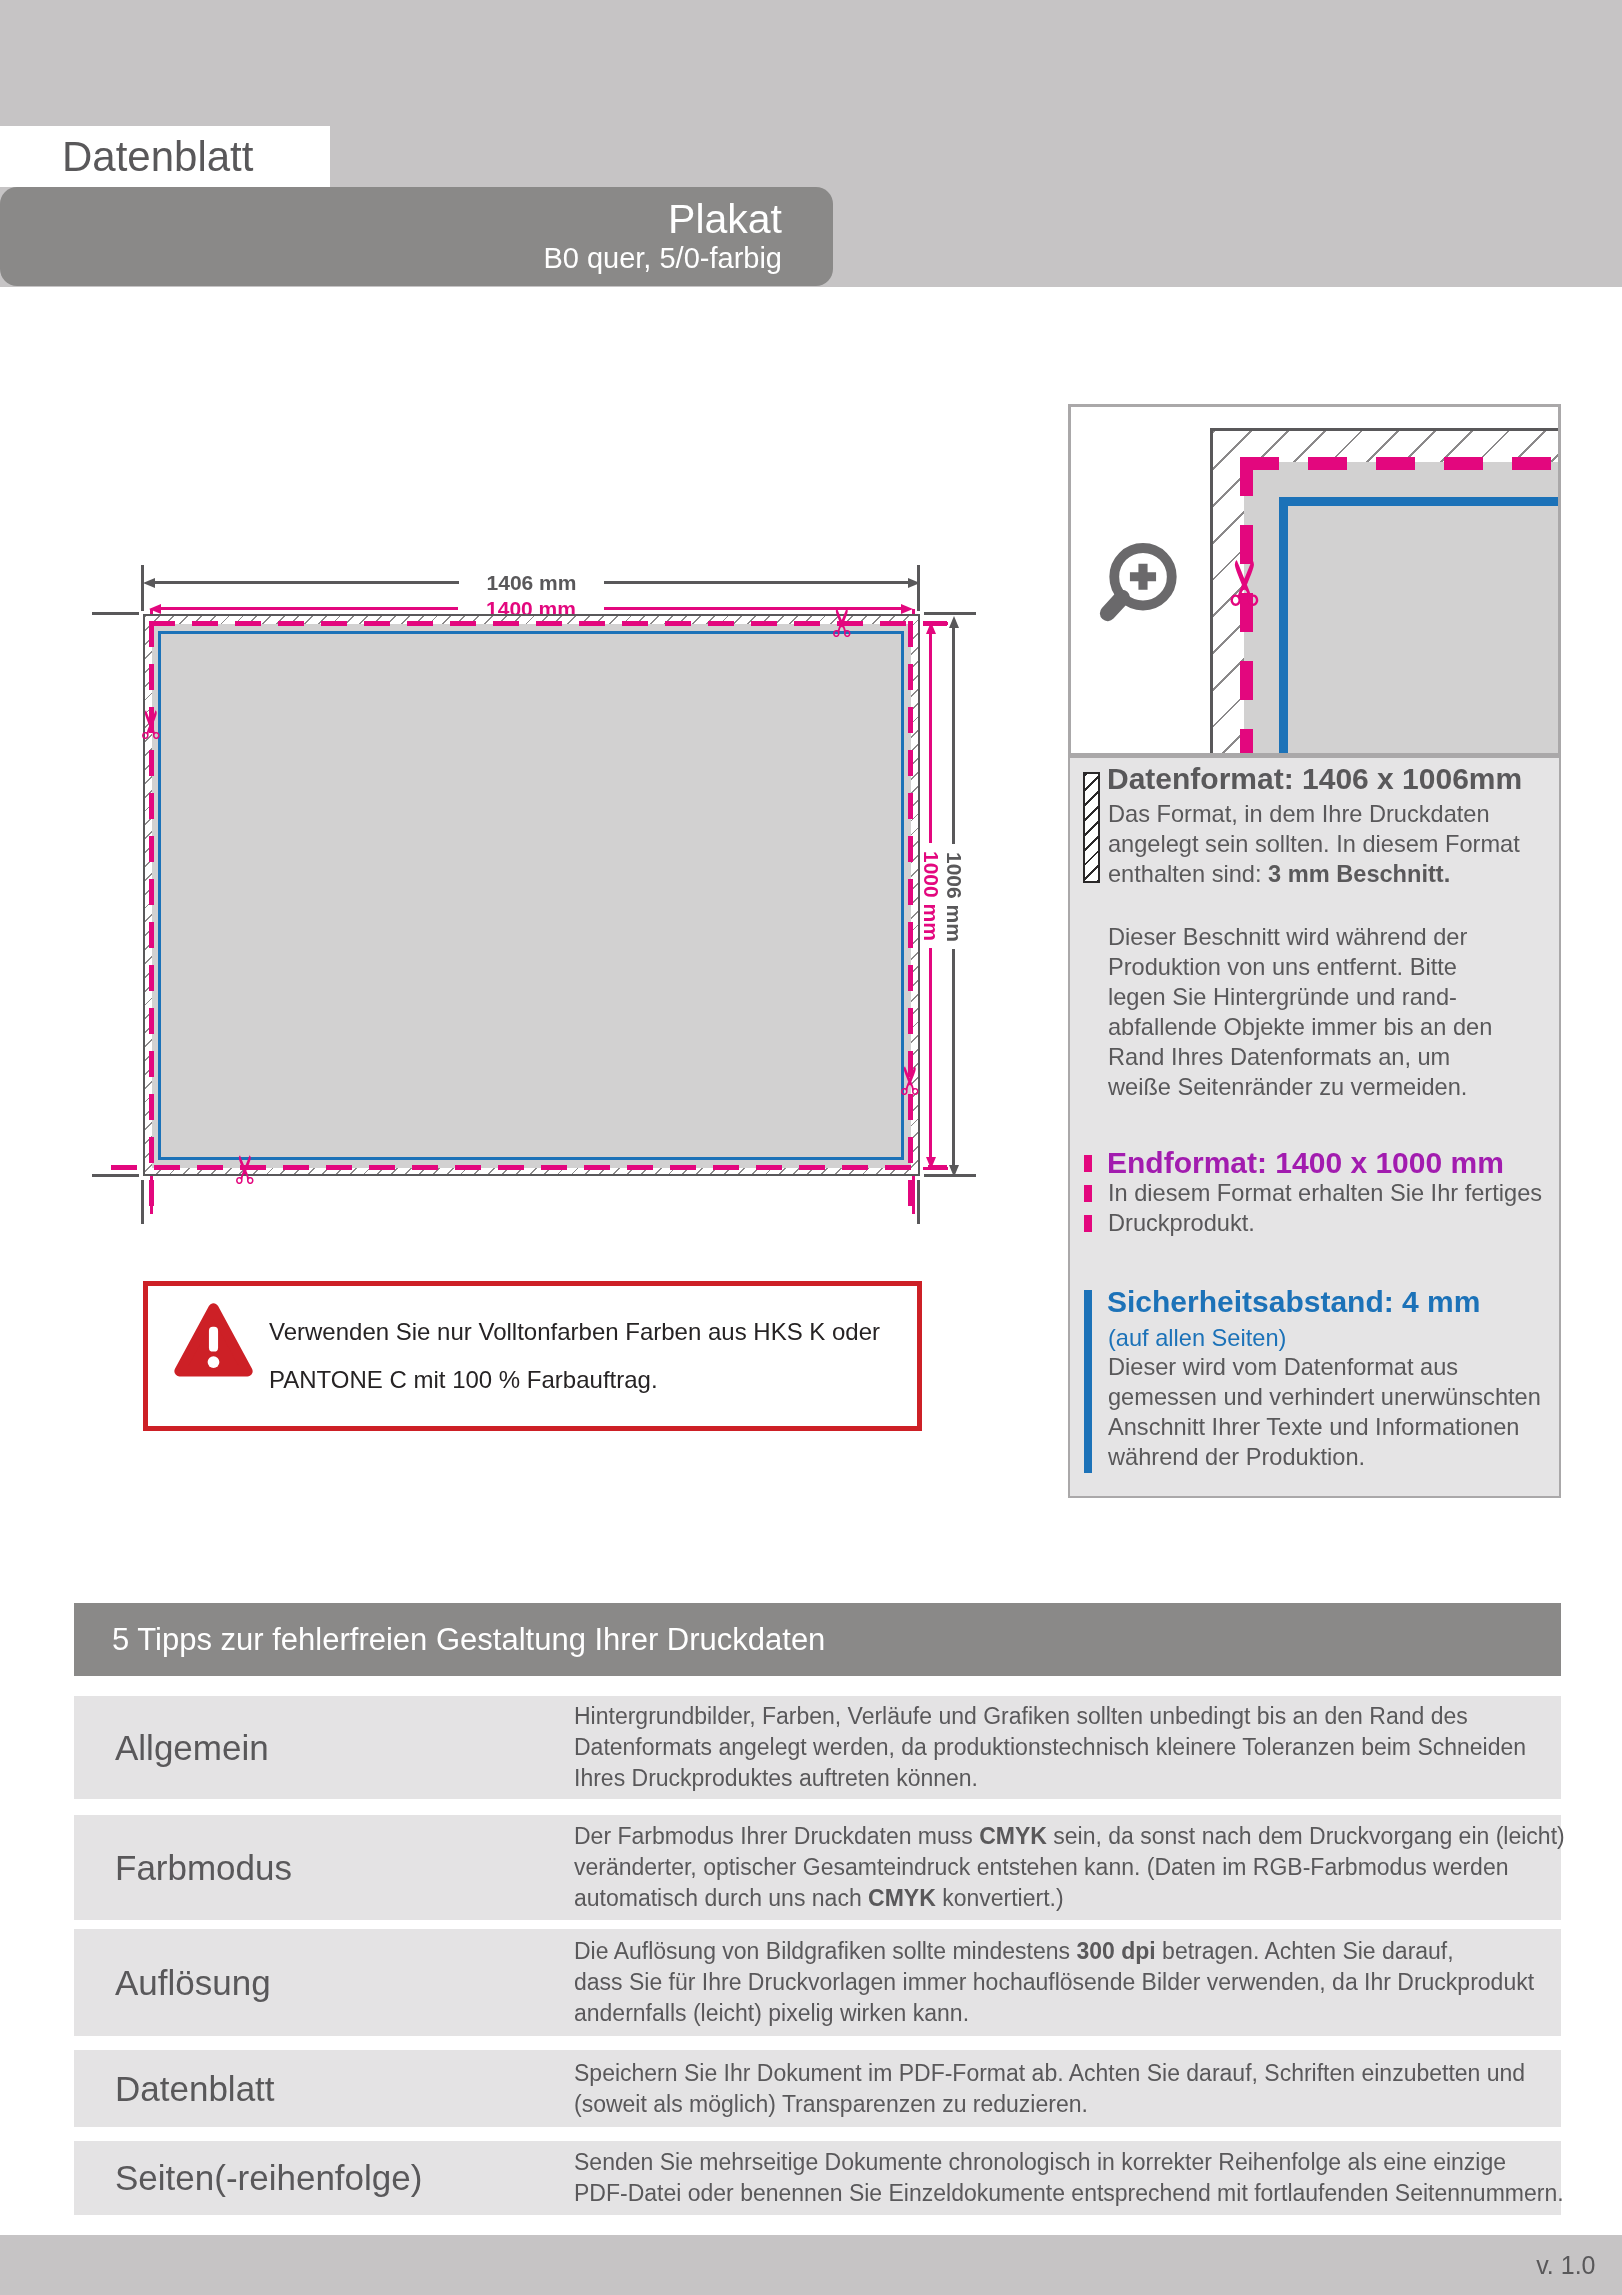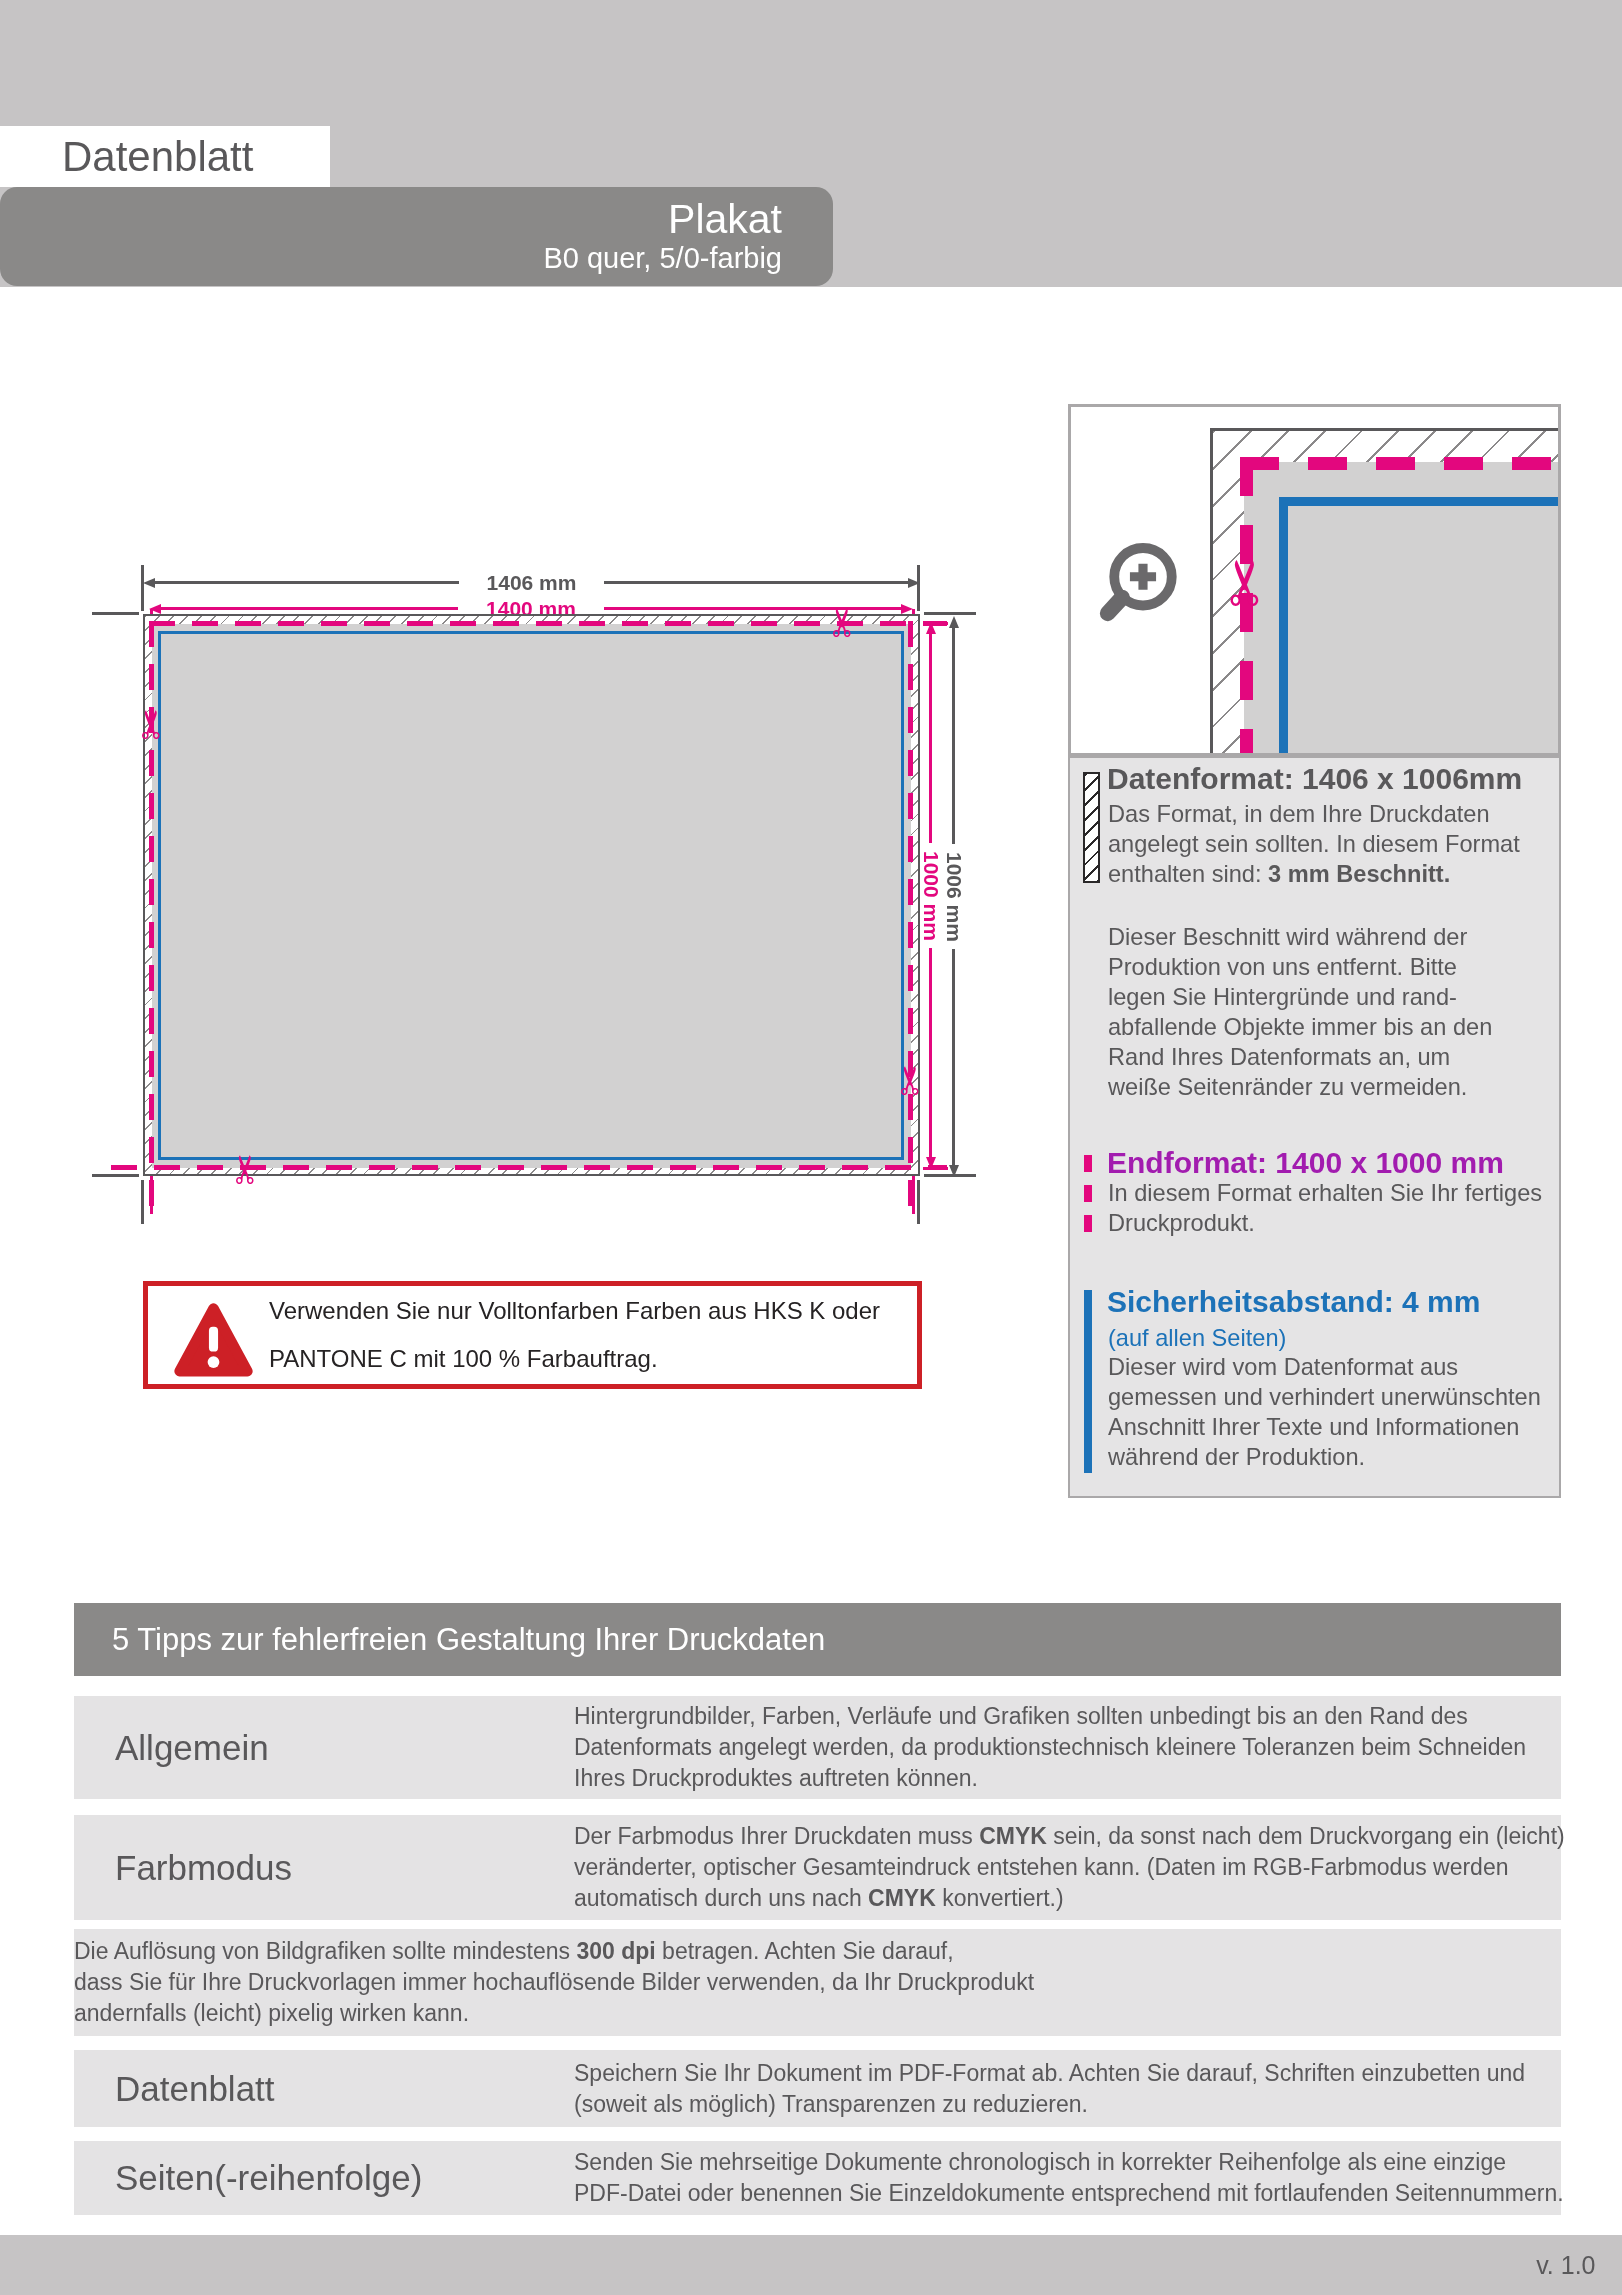--- a/index.html
+++ b/index.html
@@ -61,21 +61,21 @@
   .info-panel{left:1068px;top:756px;width:493px;height:742px;background:#e5e4e5;border:2.6px solid #aaa8a9;}
   .info-panel .h{position:absolute;left:37px;font-weight:700;font-size:30px;white-space:pre;line-height:1.15;}
   .info-panel .p{position:absolute;left:38px;font-size:23.6px;line-height:30px;white-space:pre;color:#59585a;}
   .swatch-hatch{left:13px;top:14.4px;width:17px;height:111px;border:2px solid #2a2829;
     background-color:#fff;background-image:repeating-linear-gradient(135deg,#2a2829 0 2px,transparent 2px 10.5px);}
   .swatch-dash{left:14.4px;top:397px;width:7.9px;height:77px;
     background-image:repeating-linear-gradient(180deg,#e3077e 0 17px,transparent 17px 30px);}
   .swatch-bar{left:14.4px;top:532px;width:7.9px;height:183px;background:#1c72b8;}
 
   
-  .warning-box{left:143px;top:1281px;width:779px;height:108px;background:#fff;border:5.9px solid #cd2026;
+  .warning-box{left:143px;top:1281px;width:779px;height:150px;background:#fff;border:5.9px solid #cd2026;
     display:flex;align-items:center;}
   .warning-text{position:absolute;left:121px;top:0;bottom:0;display:flex;align-items:center;
     font-size:24px;line-height:48px;color:#262324;white-space:pre;}
 
   
   .tips-header{left:74px;top:1603px;width:1487px;height:73px;background:#8a8988;
     display:flex;align-items:center;padding-left:38px;}
   .tips-header span{color:#fff;font-size:31px;}
   .tip-row{left:74px;width:1487px;background:#e4e3e4;display:flex;align-items:center;}
   .tip-label{width:459px;padding-left:41px;font-size:35px;color:#59585a;flex-shrink:0;}
@@ -228,20 +228,21 @@
 Datenformats angelegt werden, da produktionstechnisch kleinere Toleranzen beim Schneiden
 Ihres Druckproduktes auftreten können.</span></div>
 </div>
 <div class="abs tip-row" style="top:1815px;height:105px;">
   <div class="tip-label">Farbmodus</div>
   <div class="tip-body"><span>Der Farbmodus Ihrer Druckdaten muss </span><span style="font-weight: 700;">CMYK</span><span> sein, da sonst nach dem Druckvorgang ein (leicht)
 veränderter, optischer Gesamteindruck entstehen kann. (Daten im RGB-Farbmodus werden
 automatisch durch uns nach </span><span style="font-weight: 700;">CMYK</span><span> konvertiert.)</span></div>
 </div>
 <div class="abs tip-row" style="top:1929px;height:107px;">
+  <div class="tip-label">Auflösung</div>
   <div class="tip-body"><span>Die Auflösung von Bildgrafiken sollte mindestens </span><span style="font-weight: 700;">300 dpi</span><span> betragen. Achten Sie darauf,
 dass Sie für Ihre Druckvorlagen immer hochauflösende Bilder verwenden, da Ihr Druckprodukt
 andernfalls (leicht) pixelig wirken kann.</span></div>
 </div>
 <div class="abs tip-row" style="top:2050px;height:77px;">
   <div class="tip-label">Datenblatt</div>
   <div class="tip-body"><span>Speichern Sie Ihr Dokument im PDF-Format ab. Achten Sie darauf, Schriften einzubetten und
 (soweit als möglich) Transparenzen zu reduzieren.</span></div>
 </div>
 <div class="abs tip-row" style="top:2141px;height:74px;">

